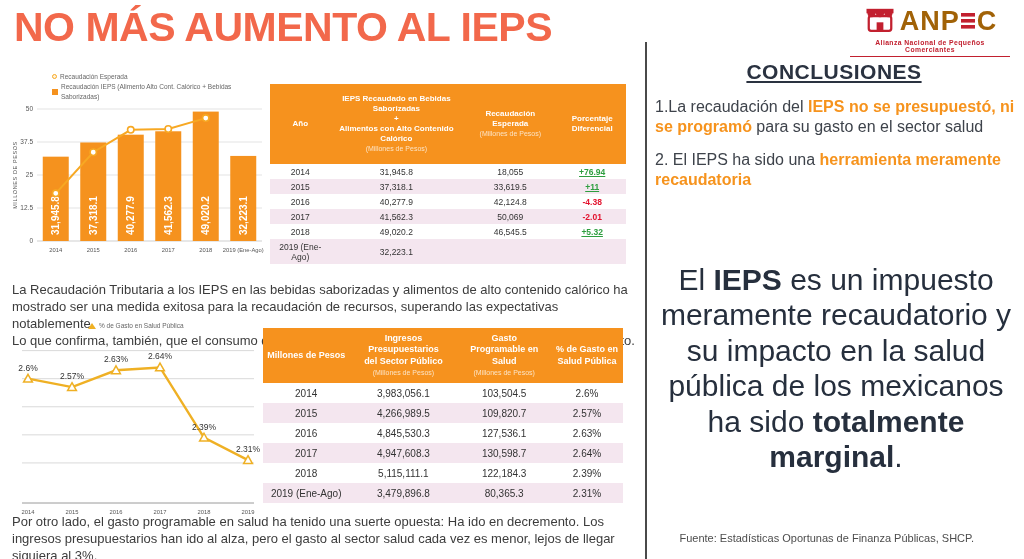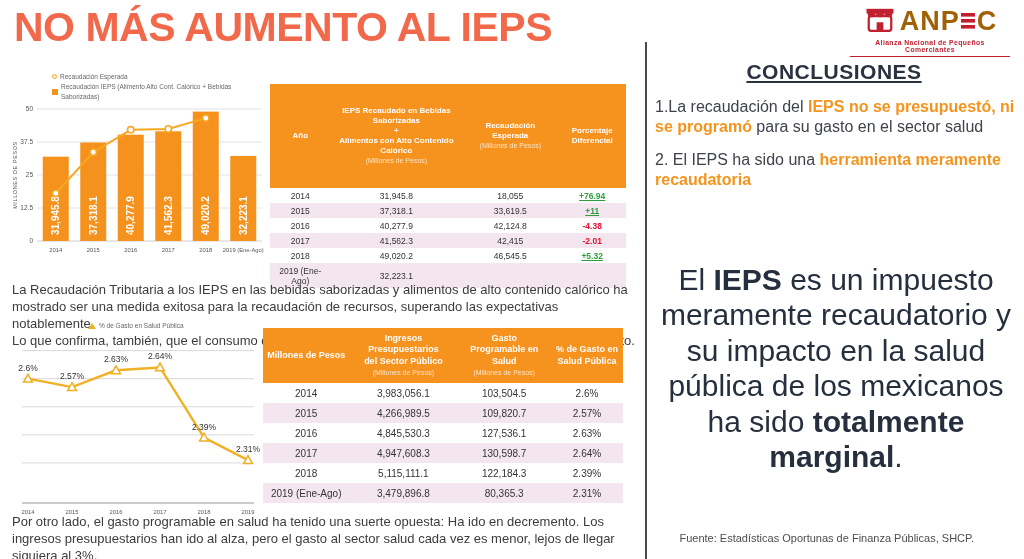--- a/index.html
+++ b/index.html
@@ -31,21 +31,21 @@
   .xtick { font-size:5.8px; fill:#555; }
   .barlabel { font-size:10px; font-weight:bold; fill:#ffffff; }
   .ylabel { font-size:5.5px; fill:#555; letter-spacing:0.6px; }
   .ptlabel { font-size:8.5px; fill:#333; }
 
   
   table { border-collapse:collapse; }
   .tbl1 { position:absolute; left:270px; top:84px; width:356px; font-size:8.5px; color:#333; }
   .tbl2 { position:absolute; left:263px; top:328px; width:360px; font-size:10px; color:#333; }
   th { background:#F6921E; color:#fff; font-weight:bold; vertical-align:middle; text-align:center; }
-  .tbl1 th { font-size:8px; padding:22px 2px; line-height:1.25; }
+  .tbl1 th { font-size:8px; padding:10px 2px; line-height:1.25; }
   .tbl2 th { font-size:9px; padding:5px 3px; line-height:1.25; }
   th .sub { font-weight:normal; font-size:7px; color:#FCE3C4; }
   td { text-align:center; }
   .tbl1 td { padding:2.5px 2px; }
   .tbl2 td { padding:4.5px 3px; }
   tbody tr:nth-child(even) { background:#F4E6EF; }
   td.pos { color:#2E9E3F; font-weight:bold;text-decoration:underline; }
   td.neg { color:#E3112D; font-weight:bold; }
 
   
@@ -177,21 +177,21 @@
         </tr>
         <tr>
           <td>2016</td>
           <td>40,277.9</td>
           <td>42,124.8</td>
           <td class="neg">-4.38</td>
         </tr>
         <tr>
           <td>2017</td>
           <td>41,562.3</td>
-          <td>42,415</td>
+          <td>50,069</td>
           <td class="neg">-2.01</td>
         </tr>
         <tr>
           <td>2018</td>
           <td>49,020.2</td>
           <td>46,545.5</td>
           <td class="pos">+5.32</td>
         </tr>
         <tr>
           <td>2019 (Ene-Ago)</td>

